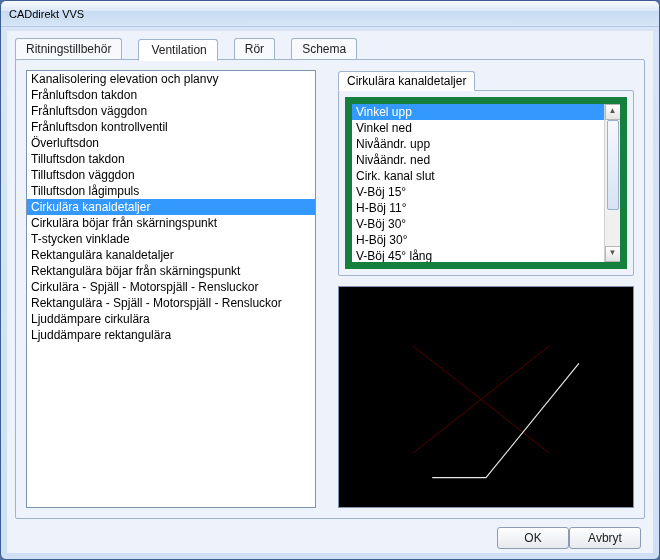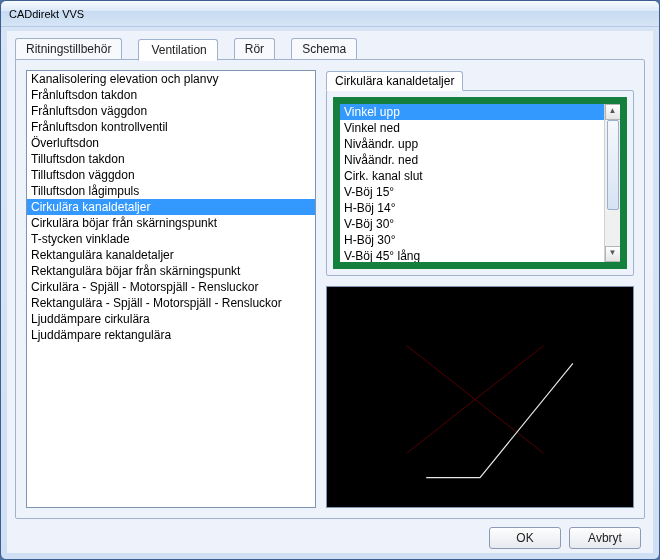--- a/index.html
+++ b/index.html
@@ -66,21 +66,21 @@
     z-index: 2;
     padding-left: 12px;
   }
   .tab-content {
     flex: 1;
     margin: 0 8px 0 8px;
     border: 1px solid #9fb3cf;
     background: #eef3fb;
     border-radius: 2px;
     display: flex;
-    gap: 10px;
+    gap: 22px;
     padding: 10px;
     position: relative;
   }
   .listbox-left {
     width: 290px;
     height: 438px;
     background: #fff;
     border: 1px solid #7e94b3;
     overflow: hidden;
     font-size: 12px;
@@ -179,21 +179,20 @@
   }
   .preview svg {
     position: absolute;
     inset: 0;
     width: 100%;
     height: 100%;
   }
   .buttons-row {
     display: flex;
     justify-content: flex-end;
-    gap: 8px;
     padding: 8px 12px 4px 0;
   }
   .btn {
     min-width: 72px;
     height: 22px;
     background: linear-gradient(#fefefe,#e6e9ee);
     border: 1px solid #8a9bb5;
     border-radius: 3px;
     font-size: 12px;
     cursor: pointer;
@@ -241,21 +240,21 @@
           </div>
           <div class="sub-panel">
             <div class="listbox-right">
               <div class="listbox-right-inner" id="right-list">
                   <div class="list-item selected">Vinkel upp</div>
                   <div class="list-item">Vinkel ned</div>
                   <div class="list-item">Nivåändr. upp</div>
                   <div class="list-item">Nivåändr. ned</div>
                   <div class="list-item">Cirk. kanal slut</div>
                   <div class="list-item">V-Böj 15°</div>
-                  <div class="list-item">H-Böj 14°</div>
+                  <div class="list-item">H-Böj 11°</div>
                   <div class="list-item">V-Böj 30°</div>
                   <div class="list-item">H-Böj 30°</div>
                   <div class="list-item">V-Böj 45° lång</div>
                 </div>
               <div class="scrollbar-v">
                 <div class="scroll-btn">▲</div>
                 <div class="scroll-track">
                   <div class="scroll-thumb"></div>
                 </div>
                 <div class="scroll-btn">▼</div>

